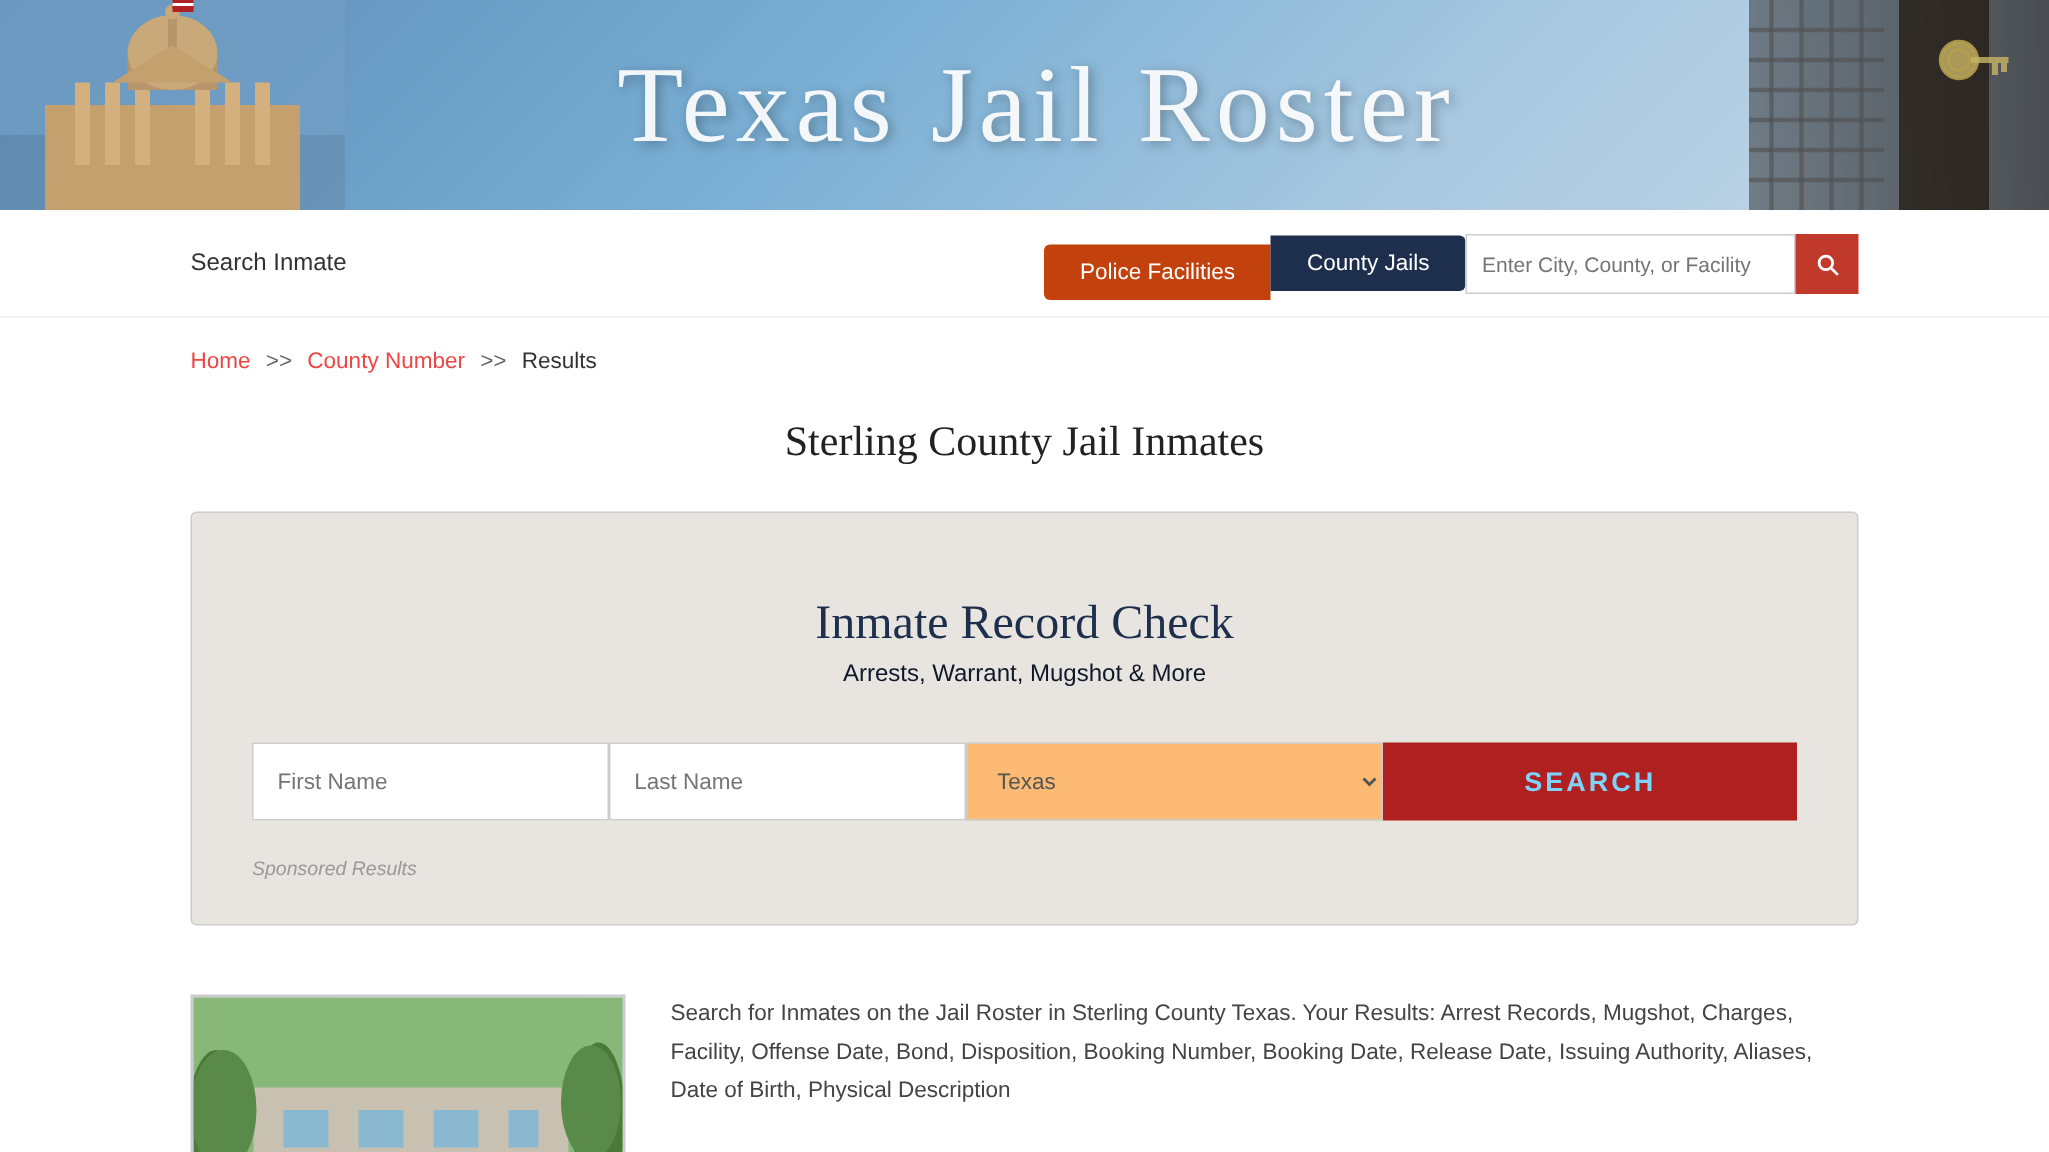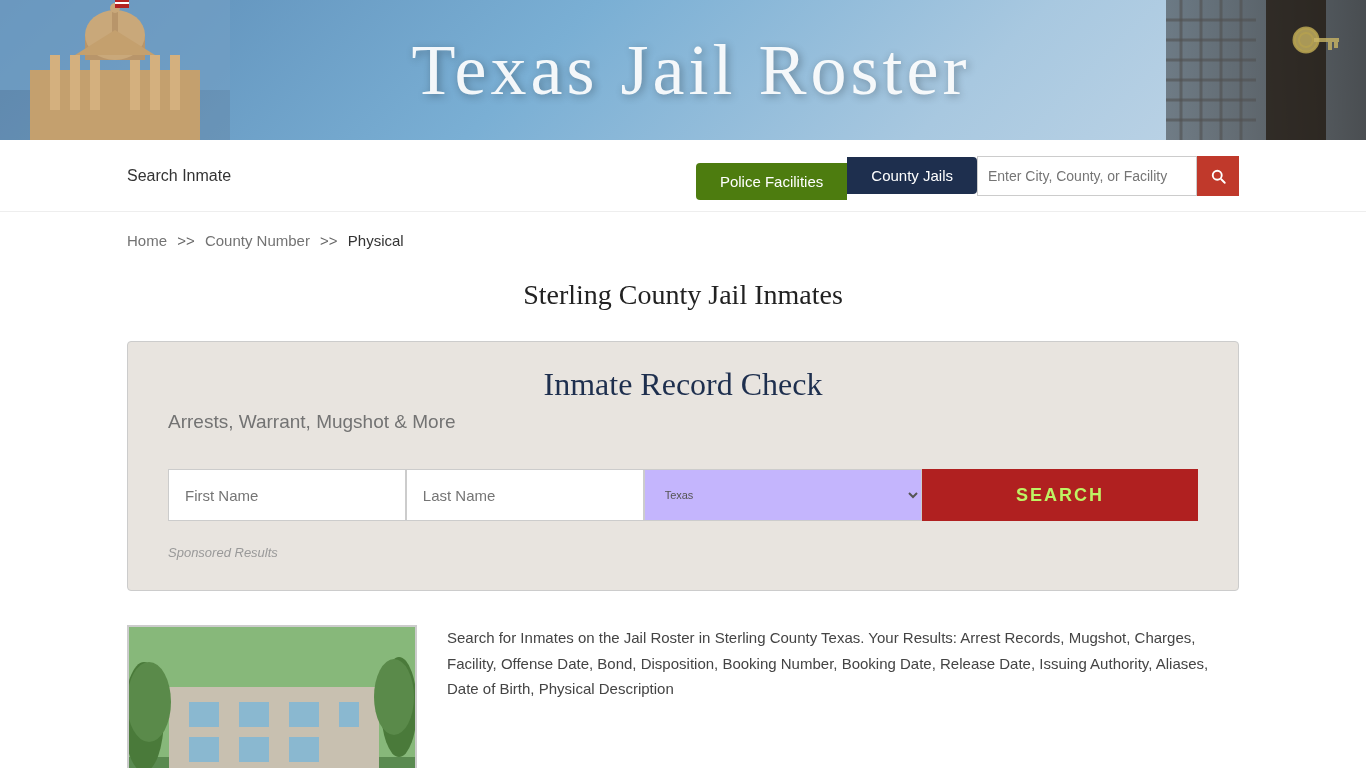--- a/index.html
+++ b/index.html
@@ -66,21 +66,21 @@
     }
     .nav-btn {
       padding: 10px 24px;
       font-size: 15px;
       font-family: Arial, sans-serif;
       cursor: pointer;
       border: none;
       color: #fff;
     }
     .nav-btn-police {
-      background: #4d7c0f;
+      background: #c2410c;
       border-radius: 4px 0 0 4px;
       margin-top: 12px;
     }
     .nav-btn-county {
       background: #1e2f4e;
       border-radius: 0 4px 4px 0;
     }
     .facility-search-input {
       padding: 10px 10px;
       font-size: 14px;
@@ -108,21 +108,21 @@
       fill: white;
     }
 
     
     .breadcrumb-row {
       padding: 20px 127px 10px;
       font-family: Arial, sans-serif;
       font-size: 15px;
     }
     .breadcrumb-link {
-      color: #737373;
+      color: #ef4444;
       text-decoration: none;
     }
     .breadcrumb-sep {
       color: #666;
       margin: 0 6px;
     }
     .breadcrumb-current {
       color: #333;
     }
 
@@ -131,38 +131,39 @@
       text-align: center;
       font-family: Liberation Serif, serif;
       font-size: 28px;
       font-weight: normal;
       color: #222;
       margin: 20px 0 30px;
     }
 
     
     .record-check-box {
-      margin: 4px 127px;
+      margin: 16px 127px;
       background: #e8e4df;
       border: 1px solid #ccc;
       border-radius: 4px;
-      padding: 24px 40px 30px;
+      padding: 54px 40px 30px;
     }
     .record-check-title {
       text-align: center;
       font-family: Georgia, serif;
       font-size: 32px;
       font-weight: normal;
       color: #1e2f4e;
       margin-bottom: 8px;
     }
     .record-check-subtitle {
-      font-family: Arial, sans-serif;
-      font-size: 19px;
-      color: #737373;
+      text-align: center;
+      font-family: Arial, sans-serif;
+      font-size: 16px;
+      color: #0f172a;
       margin-bottom: 36px;
     }
     .search-form-row {
       display: flex;
       align-items: center;
       margin-bottom: 24px;
     }
     .form-input {
       flex: 1;
       padding: 12px 16px;
@@ -170,32 +171,32 @@
       font-family: Arial, sans-serif;
       border: 1px solid #ccc;
       background: #fff;
       color: #aaa;
       height: 52px;
       outline: none;
     }
     .form-select {
       flex: 1.2;
       padding: 12px 16px;
-      font-size: 11px;
+      font-size: 15px;
       font-family: Arial, sans-serif;
       border: 1px solid #ccc;
-      background: #c4b5fd;
+      background: #fdba74;
       color: #555;
       height: 52px;
       outline: none;
       cursor: pointer;
     }
     .search-btn {
       background: #b02020;
-      color: #bef264;
+      color: #7dd3fc;
       border: none;
       padding: 0 36px;
       height: 52px;
       font-size: 18px;
       font-family: Arial, sans-serif;
       font-weight: bold;
       letter-spacing: 2px;
       cursor: pointer;
       flex: 1;
     }
@@ -304,21 +305,21 @@
       </svg>
     </button>
   </div>
 </div>
 
 <div class="breadcrumb-row">
   <a class="breadcrumb-link" href="#">Home</a>
   <span class="breadcrumb-sep">&gt;&gt;</span>
   <a class="breadcrumb-link" href="#">County Number</a>
   <span class="breadcrumb-sep">&gt;&gt;</span>
-  <span class="breadcrumb-current">Physical</span>
+  <span class="breadcrumb-current">Results</span>
 </div>
 
 <h1 class="page-title">Sterling County Jail Inmates</h1>
 
 <div class="record-check-box">
   <div class="record-check-title">Inmate Record Check</div>
   <div class="record-check-subtitle">Arrests, Warrant, Mugshot &amp; More</div>
   <div class="search-form-row">
     <input class="form-input" type="text" placeholder="First Name" style="">
     <input class="form-input" type="text" placeholder="Last Name" style="">

